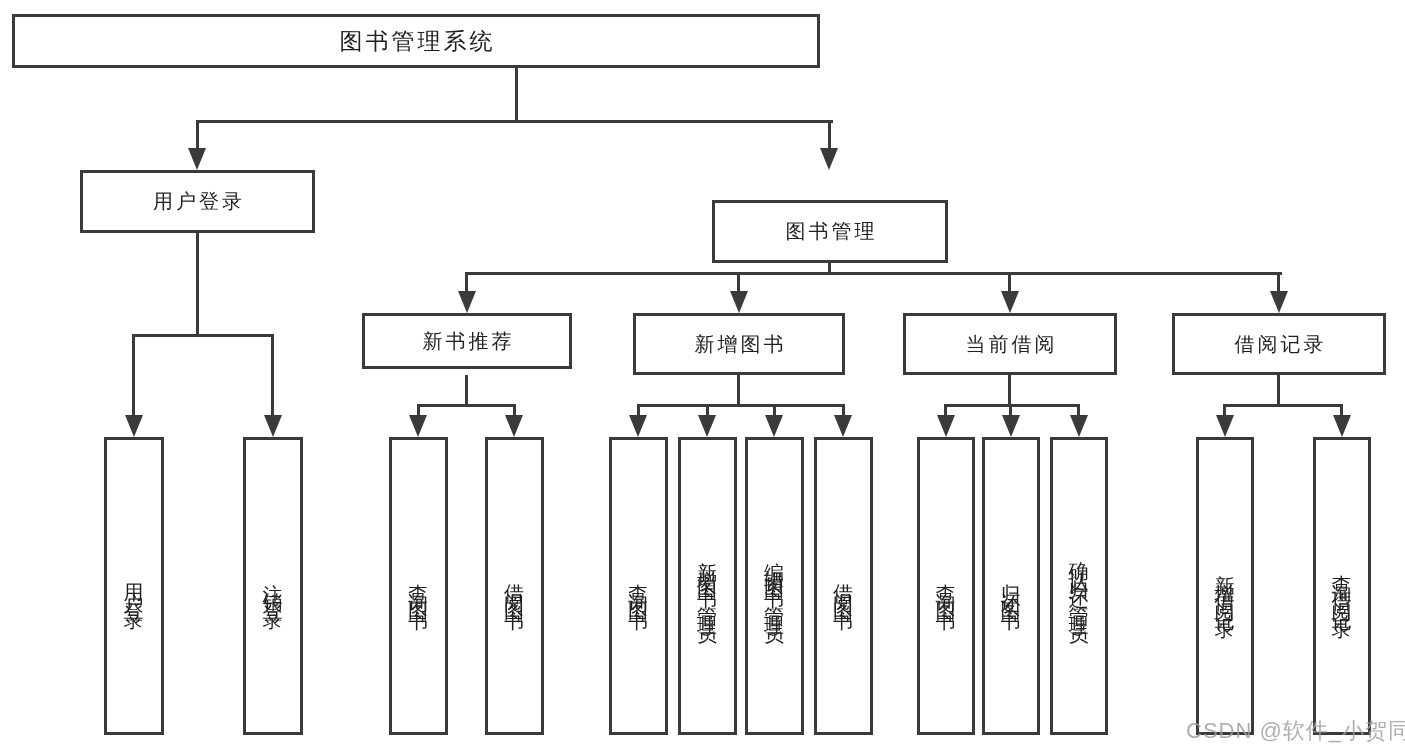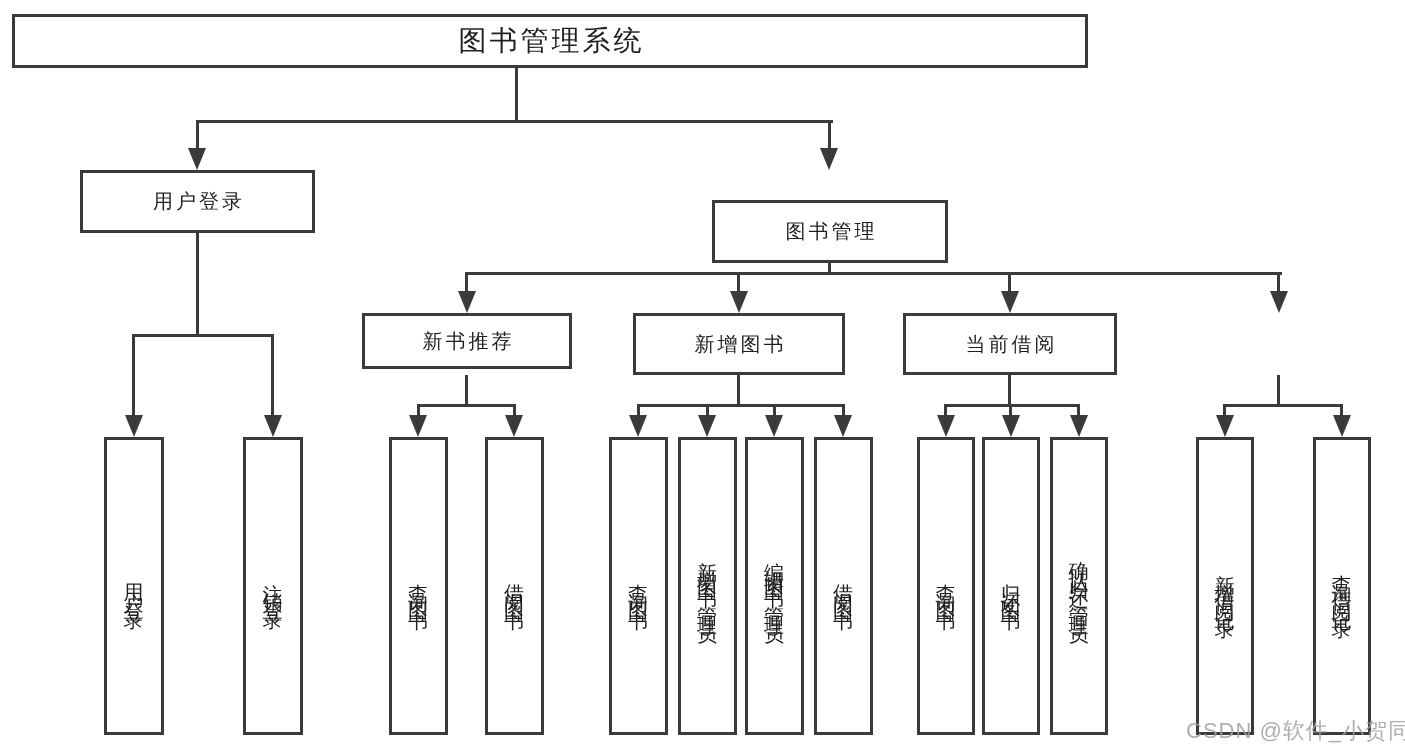--- a/index.html
+++ b/index.html
@@ -63,21 +63,21 @@
     letter-spacing: 1px;
     white-space: nowrap;
     z-index: 5;
   }
 </style>
 </head>
 <body>
 
 <div id="canvas">
 
-  <div class="box" style="left:12px; top:14px; width:1076px; height:54px; font-size:28px;">图书管理系统</div>
+  <div class="box" style="left:12px; top:14px; width:808px; height:54px; font-size:23px;">图书管理系统</div>
 
   <div class="vline" style="left:515px; top:68px; height:54px;"></div>
   <div class="hline" style="left:196px; top:120px; width:637px;"></div>
   <div class="vline" style="left:196px; top:120px; height:30px;"></div>
   <div class="arrow" style="left:188px; top:148px;"></div>
   <div class="vline" style="left:828px; top:120px; height:30px;"></div>
   <div class="arrow" style="left:820px; top:148px;"></div>
 
   <div class="box" style="left:80px; top:170px; width:235px; height:63px;">用户登录</div>
   <div class="box" style="left:712px; top:170px; width:236px; height:63px;margin-top:30px;">图书管理</div>
@@ -89,20 +89,21 @@
   <div class="vline" style="left:737px; top:272px; height:20px;"></div>
   <div class="arrow" style="left:730px; top:291px;"></div>
   <div class="vline" style="left:1008px; top:272px; height:20px;"></div>
   <div class="arrow" style="left:1001px; top:291px;"></div>
   <div class="vline" style="left:1277px; top:272px; height:20px;"></div>
   <div class="arrow" style="left:1270px; top:291px;"></div>
 
   <div class="box" style="left:362px; top:313px; width:210px; height:56px;">新书推荐</div>
   <div class="box" style="left:633px; top:313px; width:212px; height:62px;">新增图书</div>
   <div class="box" style="left:903px; top:313px; width:214px; height:62px;">当前借阅</div>
+  <div class="box" style="left:1172px; top:313px; width:214px; height:62px;">借阅记录</div>
 
   <div class="vline" style="left:196px; top:233px; height:103px;"></div>
   <div class="hline" style="left:132px; top:334px; width:142px;"></div>
   <div class="vline" style="left:132px; top:334px; height:84px;"></div>
   <div class="arrow" style="left:125px; top:415px;"></div>
   <div class="vline" style="left:271px; top:334px; height:84px;"></div>
   <div class="arrow" style="left:264px; top:415px;"></div>
 
   <div class="vline" style="left:465px; top:375px; height:31px;"></div>
   <div class="hline" style="left:417px; top:404px; width:99px;"></div>

